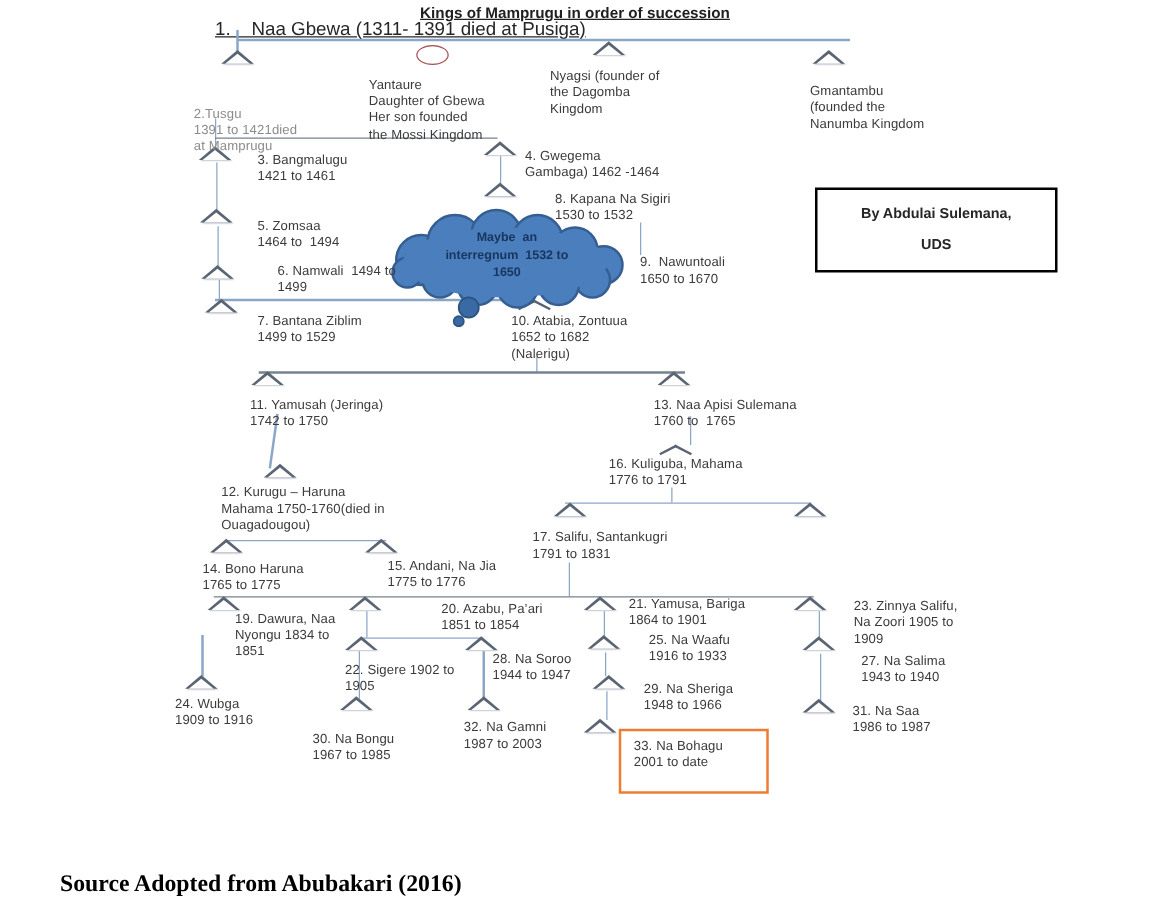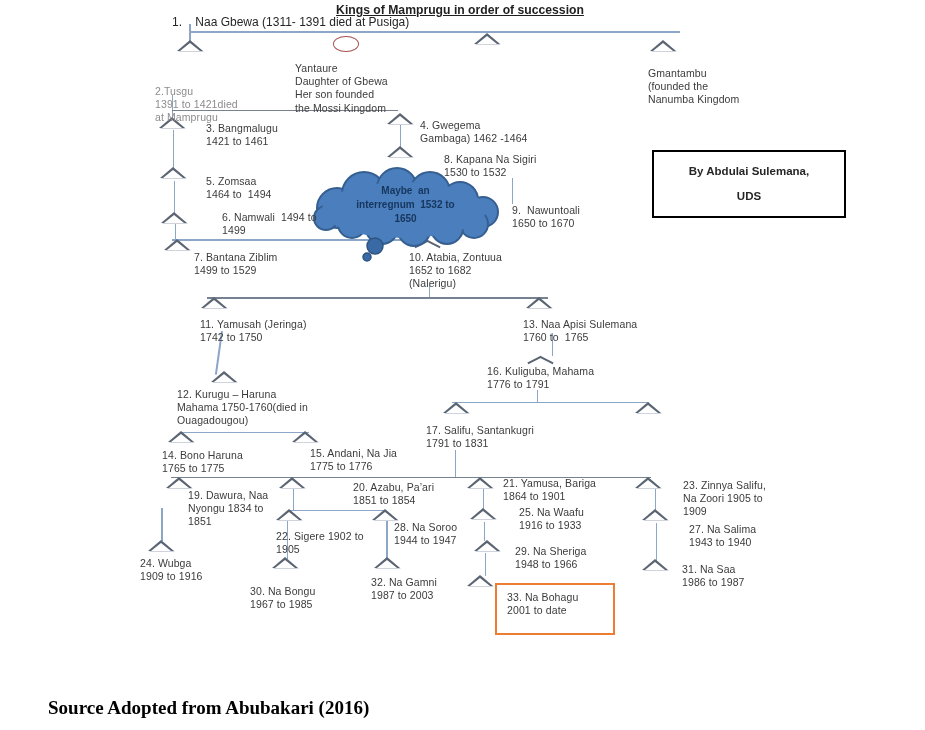--- a/index.html
+++ b/index.html
@@ -11,22 +11,23 @@
     position:absolute; font-size:10.5px; line-height:1.26; color:#3b3b3b;
     white-space:pre; letter-spacing:0.1px;
   }
   .muted { color:#8c8c8c; }
   .title {
     position:absolute; left:280px; top:3px; width:360px; text-align:center;
     font-size:12.2px; font-weight:bold; text-decoration:underline; color:#1f1f1f;
     white-space:pre;
   }
   .root {
-    position:absolute; left:172px; top:15px; font-size:12px; color:#262626;
+    position:absolute; left:172px; top:15px; font-size:15px; color:#262626;
     white-space:pre;
+    text-decoration:underline;
   }
   .ln { position:absolute; background:#8ba6c7; }
   .ln.dark { background:#76828f; }
   .tri {
     position:absolute; width:0; height:0;
     border-left:13px solid transparent; border-right:13px solid transparent;
     border-bottom:11.5px solid #5a6472;
     filter:drop-shadow(1.3px 1.3px 0px rgba(130,140,160,0.38));
   }
   .tri::after {
@@ -167,32 +168,35 @@
 1650</div>
   </div>
 
   <div class="lbl muted" style="left:155px;top:85px">2.Tusgu
 1391 to 1421died
 at Mamprugu</div>
   <div class="lbl" style="left:295px;top:62px">Yantaure
 Daughter of Gbewa
 Her son founded
 the Mossi Kingdom</div>
+  <div class="lbl" style="left:440px;top:55px">Nyagsi (founder of
+the Dagomba
+Kingdom</div>
   <div class="lbl" style="left:648px;top:67px">Gmantambu
 (founded the
 Nanumba Kingdom</div>
   <div class="lbl" style="left:206px;top:122px">3. Bangmalugu
 1421 to 1461</div>
   <div class="lbl" style="left:420px;top:119px">4. Gwegema
 Gambaga) 1462 -1464</div>
   <div class="lbl" style="left:206px;top:175px">5. Zomsaa
 1464 to  1494</div>
   <div class="lbl" style="left:222px;top:211px">6. Namwali  1494 to
 1499</div>
-  <div class="lbl" style="left:194px;top:251px">7. Bantana Ziblim
+  <div class="lbl" style="left:206px;top:251px">7. Bantana Ziblim
 1499 to 1529</div>
   <div class="lbl" style="left:444px;top:153px">8. Kapana Na Sigiri
 1530 to 1532</div>
   <div class="lbl" style="left:512px;top:204px">9.  Nawuntoali
 1650 to 1670</div>
   <div class="lbl" style="left:409px;top:251px">10. Atabia, Zontuua
 1652 to 1682
 (Nalerigu)</div>
   <div class="lbl" style="left:200px;top:318px">11. Yamusah (Jeringa)
 1742 to 1750</div>

